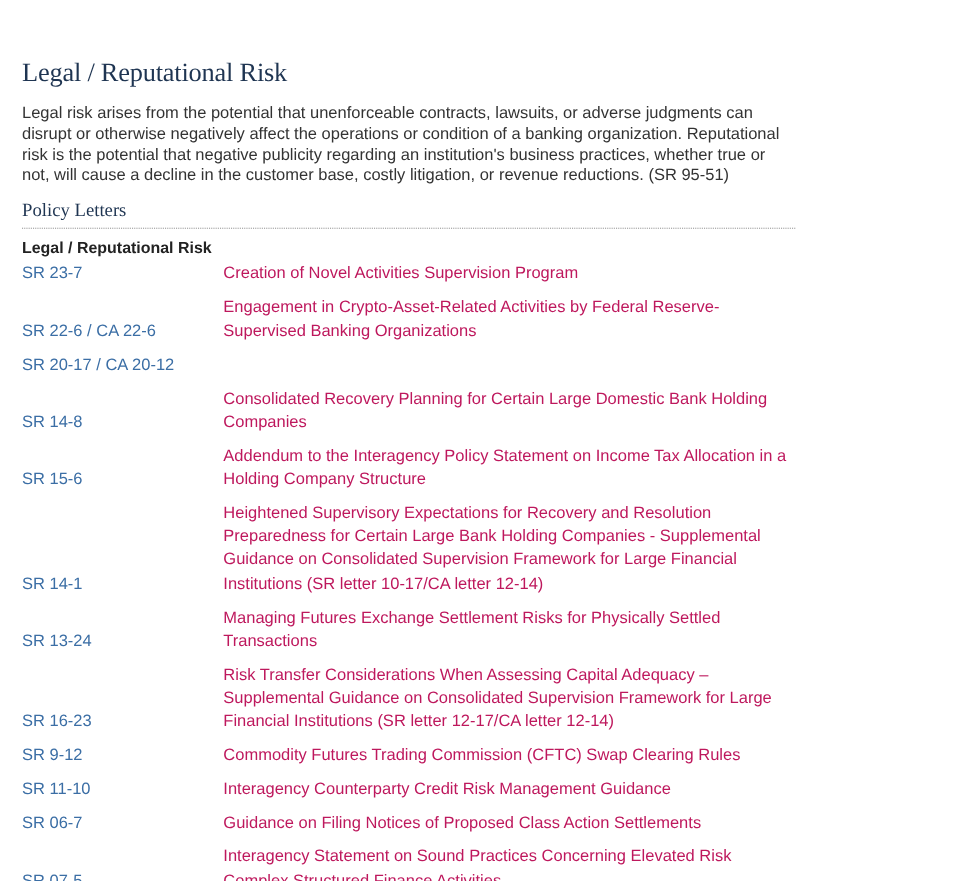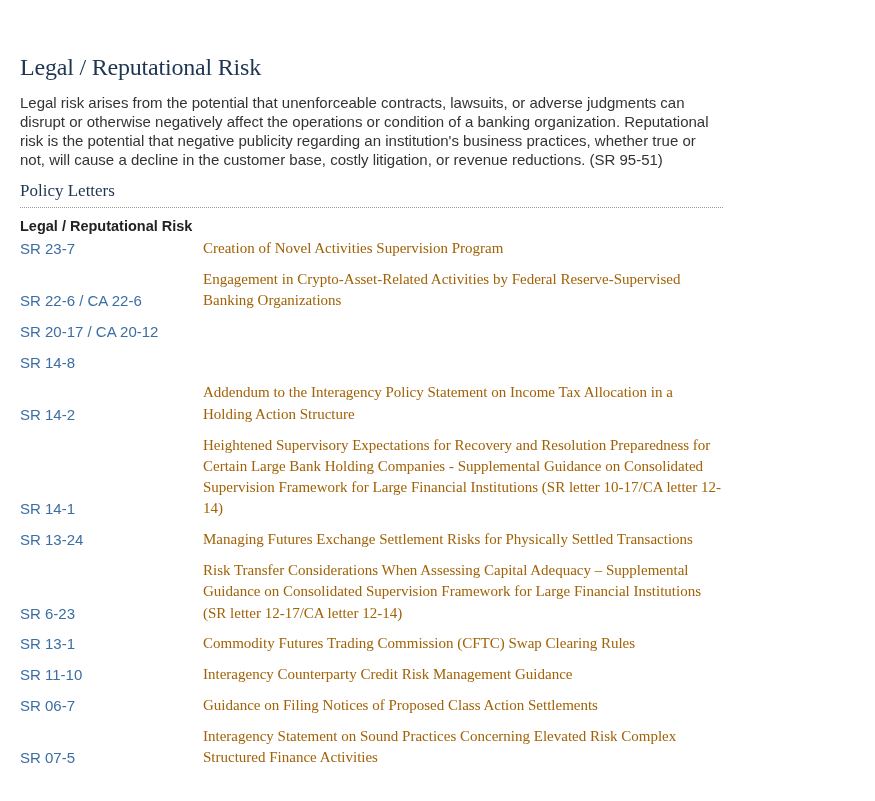--- a/index.html
+++ b/index.html
@@ -67,23 +67,22 @@
       margin-top: 3px;
     }
     .letter-link {
       flex: 0 0 183px;
       color: #3b6ea5;
       text-decoration: none;
       cursor: pointer;
     }
     .letter-desc {
       flex: 1 1 auto;
-      color: #a16207;
+      color: #be185d;
       padding-right: 0;
-      font-family: Liberation Serif, serif;
     }
   </style>
 </head>
 <body>
 
 <div class="page">
   <h1 class="page-title">Legal / Reputational Risk</h1>
   <p class="intro">Legal risk arises from the potential that unenforceable contracts, lawsuits, or adverse judgments can disrupt or otherwise negatively affect the operations or condition of a banking organization. Reputational risk is the potential that negative publicity regarding an institution's business practices, whether true or not, will cause a decline in the customer base, costly litigation, or revenue reductions. (SR 95-51)</p>
 
   <h2 class="section-title">Policy Letters</h2>
@@ -96,39 +95,40 @@
     </li>
     <li class="letter-row">
       <a class="letter-link">SR 22-6 / CA 22-6</a>
       <span class="letter-desc">Engagement in Crypto-Asset-Related Activities by Federal Reserve-Supervised Banking Organizations</span>
     </li>
     <li class="letter-row">
       <a class="letter-link">SR 20-17 / CA 20-12</a>
     </li>
     <li class="letter-row">
       <a class="letter-link">SR 14-8</a>
+      <span class="letter-desc">Consolidated Recovery Planning for Certain Large Domestic Bank Holding Companies</span>
     </li>
     <li class="letter-row">
-      <a class="letter-link">SR 14-2</a>
-      <span class="letter-desc">Addendum to the Interagency Policy Statement on Income Tax Allocation in a Holding Action Structure</span>
+      <a class="letter-link">SR 15-6</a>
+      <span class="letter-desc">Addendum to the Interagency Policy Statement on Income Tax Allocation in a Holding Company Structure</span>
     </li>
     <li class="letter-row">
       <a class="letter-link">SR 14-1</a>
       <span class="letter-desc">Heightened Supervisory Expectations for Recovery and Resolution Preparedness for Certain Large Bank Holding Companies - Supplemental Guidance on Consolidated Supervision Framework for Large Financial Institutions (SR letter 10-17/CA letter 12-14)</span>
     </li>
     <li class="letter-row">
       <a class="letter-link">SR 13-24</a>
       <span class="letter-desc">Managing Futures Exchange Settlement Risks for Physically Settled Transactions</span>
     </li>
     <li class="letter-row">
-      <a class="letter-link">SR 6-23</a>
+      <a class="letter-link">SR 16-23</a>
       <span class="letter-desc">Risk Transfer Considerations When Assessing Capital Adequacy – Supplemental Guidance on Consolidated Supervision Framework for Large Financial Institutions (SR letter 12-17/CA letter 12-14)</span>
     </li>
     <li class="letter-row">
-      <a class="letter-link">SR 13-1</a>
+      <a class="letter-link">SR 9-12</a>
       <span class="letter-desc">Commodity Futures Trading Commission (CFTC) Swap Clearing Rules</span>
     </li>
     <li class="letter-row">
       <a class="letter-link">SR 11-10</a>
       <span class="letter-desc">Interagency Counterparty Credit Risk Management Guidance</span>
     </li>
     <li class="letter-row">
       <a class="letter-link">SR 06-7</a>
       <span class="letter-desc">Guidance on Filing Notices of Proposed Class Action Settlements</span>
     </li>

